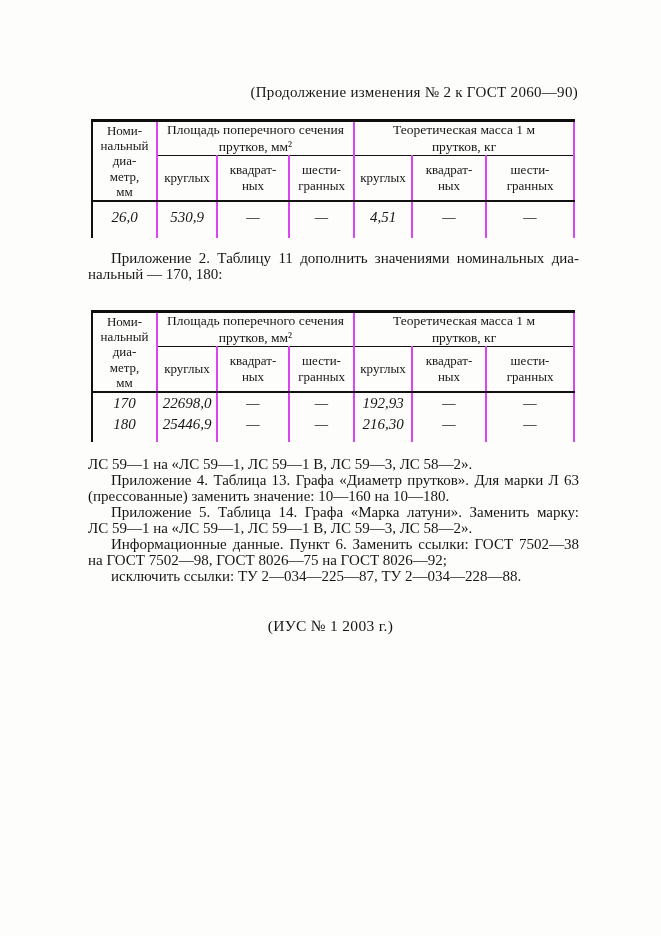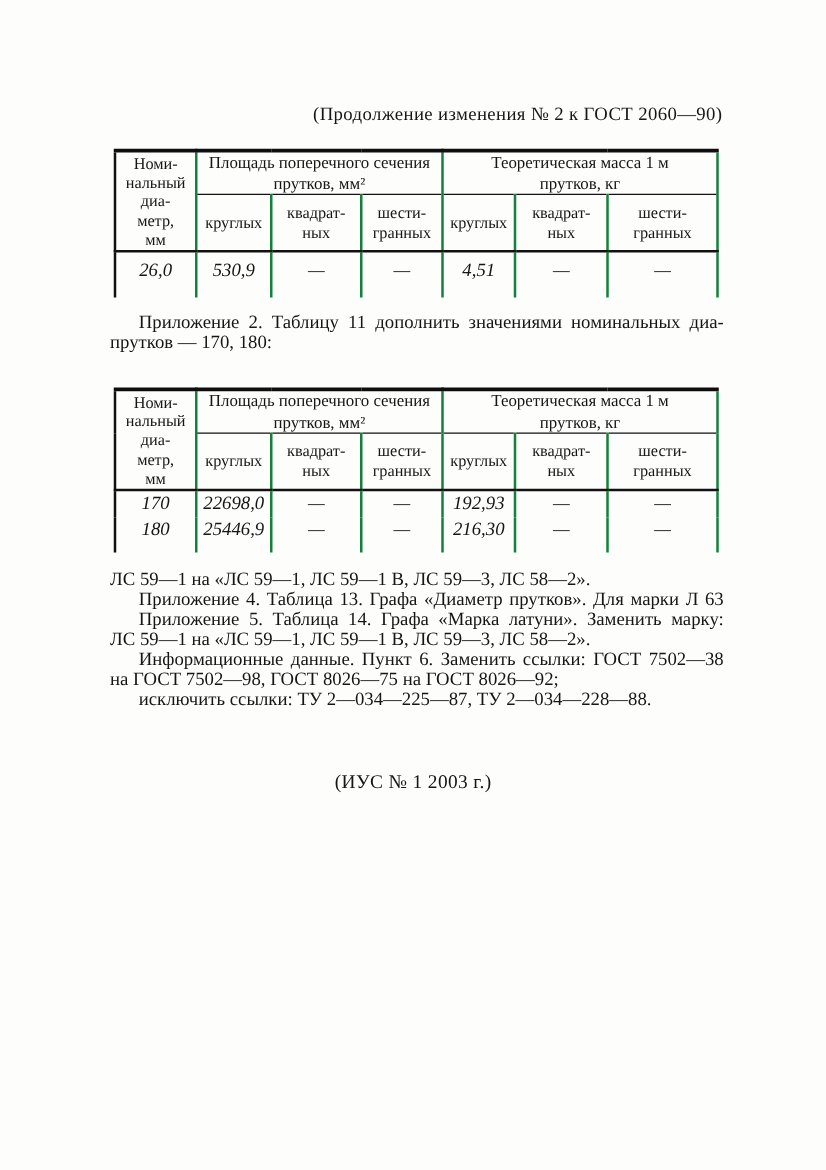--- a/index.html
+++ b/index.html
@@ -39,21 +39,21 @@
     table-layout: fixed;
     border-top: 3px solid #0e0e0e;
     font-size: 13px;
     line-height: 1.22;
   }
   table.t1 { top: 119px; }
   table.t2 { top: 310px; }
 
   table.gost td {
     border-left: 2px solid #111;
-    border-right: 2px solid #15803d;
+    border-right: 2px solid #d946ef;
     text-align: center;
     vertical-align: middle;
     padding: 0 2px;
     white-space: pre-line;
   }
   
   tr.row-group td { height: 33px; border-bottom: 1px solid #111; }
   tr.row-group td.cell-diam { border-bottom: 2px solid #111; }
   tr.row-sub td { height: 44px; border-bottom: 2px solid #111; }
   td.cell-group { font-size: 13.5px; }
@@ -151,21 +151,21 @@
         <td>—</td>
         <td>4,51</td>
         <td>—</td>
         <td>—</td>
       </tr>
     </tbody>
   </table>
 
   <div class="para-block block-intro">
     <div class="pline just first">Приложение 2. Таблицу 11 дополнить значениями номинальных диа-</div>
-    <div class="pline">прутков — 170, 180:</div>
+    <div class="pline">нальный — 170, 180:</div>
   </div>
 
   <table class="gost t2">
     <colgroup>
       <col style="width:65px">
         <col style="width:60px">
         <col style="width:72px">
         <col style="width:65px">
       <col style="width:58px">
         <col style="width:74px">
@@ -212,20 +212,21 @@
         <td>216,30</td>
         <td>—</td>
         <td>—</td>
       </tr>
     </tbody>
   </table>
 
   <div class="para-block block-main">
     <div class="pline">ЛС 59—1 на «ЛС 59—1, ЛС 59—1 В, ЛС 59—3, ЛС 58—2».</div>
     <div class="pline just first">Приложение 4. Таблица 13. Графа «Диаметр прутков». Для марки Л 63</div>
+    <div class="pline">(прессованные) заменить значение: 10—160 на 10—180.</div>
     <div class="pline just first">Приложение 5. Таблица 14. Графа «Марка латуни». Заменить марку:</div>
     <div class="pline">ЛС 59—1 на «ЛС 59—1, ЛС 59—1 В, ЛС 59—3, ЛС 58—2».</div>
     <div class="pline just first">Информационные данные. Пункт 6. Заменить ссылки: ГОСТ 7502—38</div>
     <div class="pline">на ГОСТ 7502—98, ГОСТ 8026—75 на ГОСТ 8026—92;</div>
     <div class="pline first">исключить ссылки: ТУ 2—034—225—87, ТУ 2—034—228—88.</div>
   </div>
 
   <div class="footer-note">(ИУС № 1 2003 г.)</div>
 
 </div>

